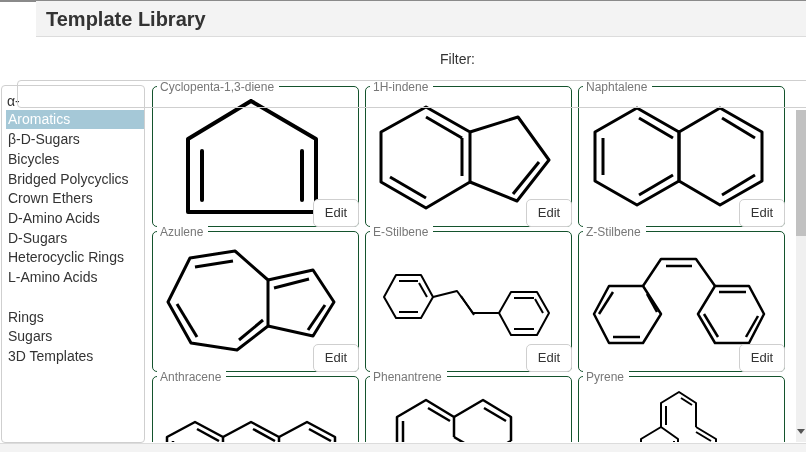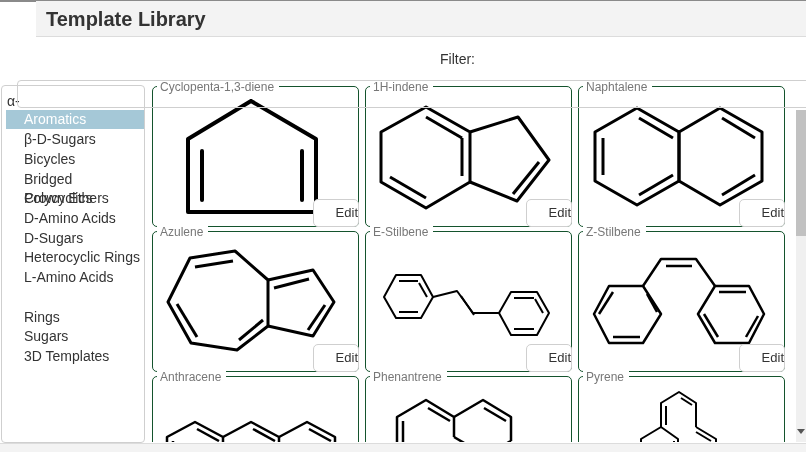--- a/index.html
+++ b/index.html
@@ -5,27 +5,27 @@
   * { box-sizing: border-box; margin: 0; padding: 0; }
   html, body { width: 806px; height: 452px; overflow: hidden; background: #ffffff; font-family: "Liberation Sans", sans-serif; }
   .dialog { position: absolute; left: 0; top: 0; width: 806px; height: 452px; background: #fff; }
   .topline { position: absolute; left: 0; top: 0; width: 806px; height: 2px; background: #8a8a8a; }
   .header { position: absolute; left: 0; top: 1px; width: 806px; height: 36px; background: #f3f3f3; border-bottom: 1px solid #dcdcdc; margin-left: 36px; }
   .title { position: absolute; left: 10px; top: 7px; font-size: 20px; font-weight: bold; color: #333; }
   .filter-label { position: absolute; left: 392px; top: 51px; font-size: 14px; color: #333; margin-left: 48px; }
   .filter-input { position: absolute; left: 17px; top: 80px; width: 800px; height: 28px; border: 1px solid #cfcfcf; border-radius: 4px; background: transparent; z-index: 5; }
   .group-list { position: absolute; left: 1px; top: 85px; width: 144px; height: 358px; border: 1px solid #cfcfcf; border-radius: 4px; background: #fff; }
   .group-list .partial { position: absolute; left: 5px; top: 7px; font-size: 14px; color: #333; }
-  .group-item { position: absolute; left: 4px; width: 138px; height: 19px; font-size: 14px; color: #333; padding-left: 18px; line-height: 19px; }
+  .group-item { position: absolute; left: 4px; width: 138px; height: 19px; font-size: 14px; color: #333; padding-left: 2px; line-height: 19px; }
   .group-item.selected { background: #a5c8d7; color: #fff; }
   .grid { position: absolute; left: 148px; top: 80px; width: 650px; height: 362px; overflow: hidden; }
   .card { position: absolute; width: 207px; height: 141px; border: 1px solid #14532d; border-radius: 5px; background: #fff; }
   .card-title { position: absolute; left: 4px; top: -7px; background: #fff; padding: 0 5px 0 3px; font-size: 12px; color: #777; line-height: 14px; }
   .card svg { position: absolute; left: 0; top: 0; }
-  .edit-btn { position: absolute; right: -1px; bottom: -1px; width: 46px; height: 28px; border: 1px solid #cfcfcf; border-radius: 5px; background: #fff; font-size: 13px; color: #333; text-align: right; line-height: 26px; }
+  .edit-btn { position: absolute; right: -1px; bottom: -1px; width: 46px; height: 28px; border: 1px solid #cfcfcf; border-radius: 5px; background: #fff; font-size: 13px; color: #333; text-align: center; line-height: 26px; }
   .scrollbar { position: absolute; left: 796px; top: 110px; width: 10px; height: 332px; background: #f0f0f0; }
   .scroll-thumb { position: absolute; left: 0; top: 0; width: 10px; height: 126px; background: #c1c1c1; }
   .scroll-down { position: absolute; left: 1px; top: 319px; width: 0; height: 0; border-left: 4px solid transparent; border-right: 4px solid transparent; border-top: 5px solid #555; }
   .footer { position: absolute; left: 0; top: 443px; width: 806px; height: 9px; background: #f3f3f3; border-top: 1px solid #dcdcdc; }
 </style>
 </head>
 <body>
 
 <div class="dialog">
   <div class="topline"></div>

